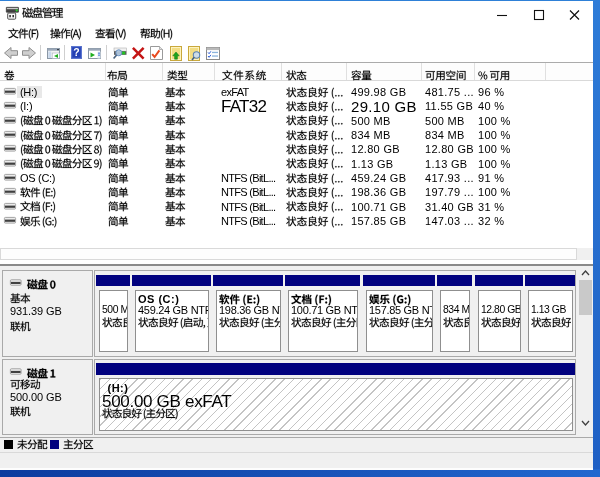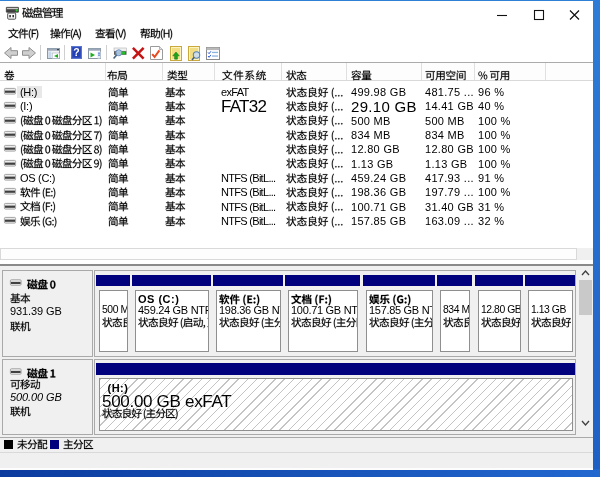--- a/index.html
+++ b/index.html
@@ -307,21 +307,21 @@
     <use href="#g27" x="0.0"></use>
     <use href="#g28" x="10.6"></use>
     <use href="#g40" x="21.2"></use>
     <use href="#g41" x="31.8"></use>
     <use href="#g42" x="44.8"></use>
     <use href="#g43" x="48.4"></use>
     <use href="#g43" x="51.3"></use>
     <use href="#g43" x="54.3"></use>
   </svg>
 <div style="position:absolute;left:351px;top:100.43px;font-size:15px;line-height:13px;font-weight:400;color:#000;letter-spacing:0.3px;white-space:nowrap;">29.10 GB</div>
-<div style="position:absolute;left:425px;top:100.43px;font-size:11px;line-height:13px;font-weight:400;color:#000;letter-spacing:0.3px;white-space:nowrap;">14.41 GB</div>
+<div style="position:absolute;left:425px;top:100.43px;font-size:11px;line-height:13px;font-weight:400;color:#000;letter-spacing:0.3px;white-space:nowrap;">11.55 GB</div>
 <div style="position:absolute;left:478px;top:100.43px;font-size:11px;line-height:13px;font-weight:400;color:#000;letter-spacing:0.3px;white-space:nowrap;">40 %</div>
 <svg style="position:absolute;left:4px;top:116.76px" width="12" height="6.5" viewBox="0 0 12 6.5">
     <rect x="0.4" y="0.4" width="11.2" height="5.7" rx="1" fill="#ececec" stroke="#8f8f8f" stroke-width="0.8"></rect>
     <rect x="1" y="2.6" width="10" height="2.2" fill="#3f3f3f"></rect>
   </svg>
 <svg class="ct" style="left:20px;top:115.46000000000001px;" width="82" height="14" viewBox="0 0 82 14" fill="#000" stroke="#000" stroke-width="0.18">
     <use href="#g42" x="0.0"></use>
     <use href="#g44" x="3.0"></use>
     <use href="#g45" x="13.0"></use>
     <use href="#g46" x="24.8"></use>
@@ -584,21 +584,21 @@
     <use href="#g27" x="0.0"></use>
     <use href="#g28" x="10.6"></use>
     <use href="#g40" x="21.2"></use>
     <use href="#g41" x="31.8"></use>
     <use href="#g42" x="44.8"></use>
     <use href="#g43" x="48.4"></use>
     <use href="#g43" x="51.3"></use>
     <use href="#g43" x="54.3"></use>
   </svg>
 <div style="position:absolute;left:351px;top:215.07px;font-size:11px;line-height:13px;font-weight:400;color:#000;letter-spacing:0.3px;white-space:nowrap;">157.85 GB</div>
-<div style="position:absolute;left:425px;top:215.07px;font-size:11px;line-height:13px;font-weight:400;color:#000;letter-spacing:0.3px;white-space:nowrap;">163.09 ...</div>
+<div style="position:absolute;left:425px;top:215.07px;font-size:11px;line-height:13px;font-weight:400;color:#000;letter-spacing:0.3px;white-space:nowrap;">147.03 ...</div>
 <div style="position:absolute;left:478px;top:215.07px;font-size:11px;line-height:13px;font-weight:400;color:#000;letter-spacing:0.3px;white-space:nowrap;">32 %</div>
 <div style="position:absolute;left:0;top:248px;width:593px;height:11.5px;background:#f0f0f0;"></div>
 <div style="position:absolute;left:0;top:248px;width:577px;height:11.5px;background:#fdfdfd;border:1px solid #d9d9d9;box-sizing:border-box;"></div>
 <div style="position:absolute;left:0;top:263.9px;width:593px;height:1.7px;background:#8a8a8a;"></div>
 <div style="position:absolute;left:0;top:265.6px;width:593px;height:171.4px;background:#f0f0f0;"></div>
 <div style="position:absolute;left:2px;top:269.5px;width:91px;height:87.5px;border:1px solid #a9a9a9;box-sizing:border-box;background:#f0f0f0;"></div>
 <svg style="position:absolute;left:10px;top:279.3px" width="11.5" height="7" viewBox="0 0 12 6.5">
     <rect x="0.4" y="0.4" width="11.2" height="5.7" rx="1" fill="#ececec" stroke="#8f8f8f" stroke-width="0.8"></rect>
     <rect x="1" y="2.6" width="10" height="2.2" fill="#3f3f3f"></rect>
   </svg>
@@ -747,21 +747,21 @@
 <svg class="ct" style="left:27px;top:367.8px;" width="29" height="14" viewBox="0 0 29 14" fill="#000" stroke="#000" stroke-width="0.18">
     <use href="#g62" x="0.0"></use>
     <use href="#g63" x="10.3"></use>
     <use href="#g85" x="22.6"></use>
   </svg>
 <svg class="ct" style="left:10px;top:379.3px;" width="30" height="14" viewBox="0 0 30 14" fill="#000" stroke="#000" stroke-width="0.18">
     <use href="#g31" x="0.0"></use>
     <use href="#g86" x="10.0"></use>
     <use href="#g68" x="20.0"></use>
   </svg>
-<div style="position:absolute;left:10px;top:391.1px;font-size:11px;line-height:13px;font-weight:400;color:#000;letter-spacing:-0.1px;white-space:nowrap;font-style:italic;">500.00 GB</div>
+<div style="position:absolute;left:10px;top:391.1px;font-size:11px;line-height:13px;font-weight:400;color:#000;letter-spacing:-0.1px;white-space:nowrap;">500.00 GB</div>
 <svg class="ct" style="left:10px;top:405.6px;" width="20" height="14" viewBox="0 0 20 14" fill="#000" stroke="#000" stroke-width="0.18">
     <use href="#g65" x="0.0"></use>
     <use href="#g66" x="10.0"></use>
   </svg>
 <div style="position:absolute;left:93.5px;top:358.5px;width:482px;height:76.0px;border:1px solid #a9a9a9;box-sizing:border-box;background:#f0f0f0;"></div>
 <div style="position:absolute;left:96px;top:363.4px;width:479px;height:11.2px;background:#01017e;"></div>
 <div style="position:absolute;left:98.5px;top:378px;width:474px;height:53px;background:#fff;background-image:repeating-linear-gradient(135deg,#c4c4c4 0,#c4c4c4 1px,transparent 1px,transparent 6.5px);border:1px solid #8f8f8f;box-sizing:border-box;"></div>
 <div style="position:absolute;left:107.5px;top:382.0px;font-size:11px;line-height:13px;font-weight:400;color:#000;letter-spacing:0.5px;white-space:nowrap;"><b>(H:)</b></div>
 <div style="position:absolute;left:102px;top:395.2px;font-size:17px;line-height:13px;font-weight:400;color:#000;letter-spacing:-0.3px;white-space:nowrap;">500.00 GB exFAT</div>
 <svg class="ct" style="left:102px;top:408.0px;" width="76" height="14" viewBox="0 0 76 14" fill="#000" stroke="#000" stroke-width="0.18">

